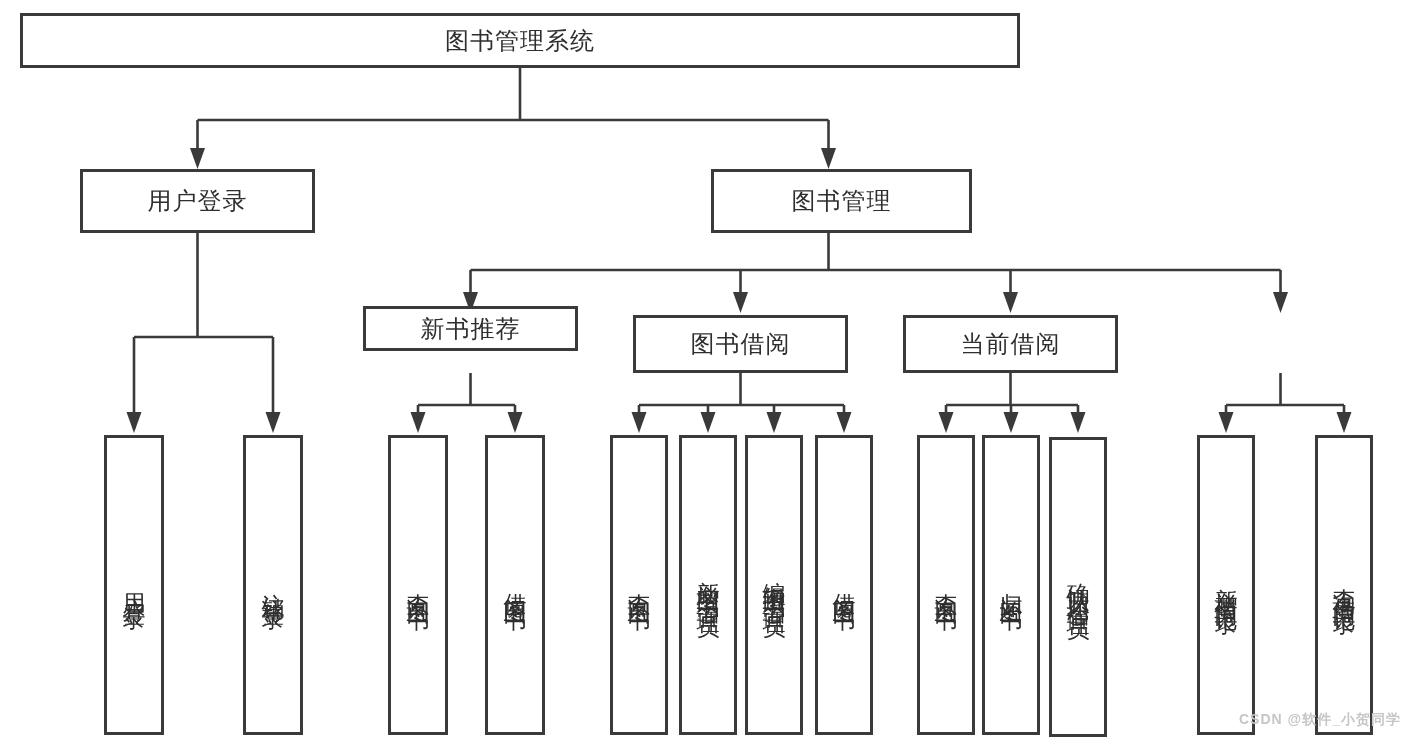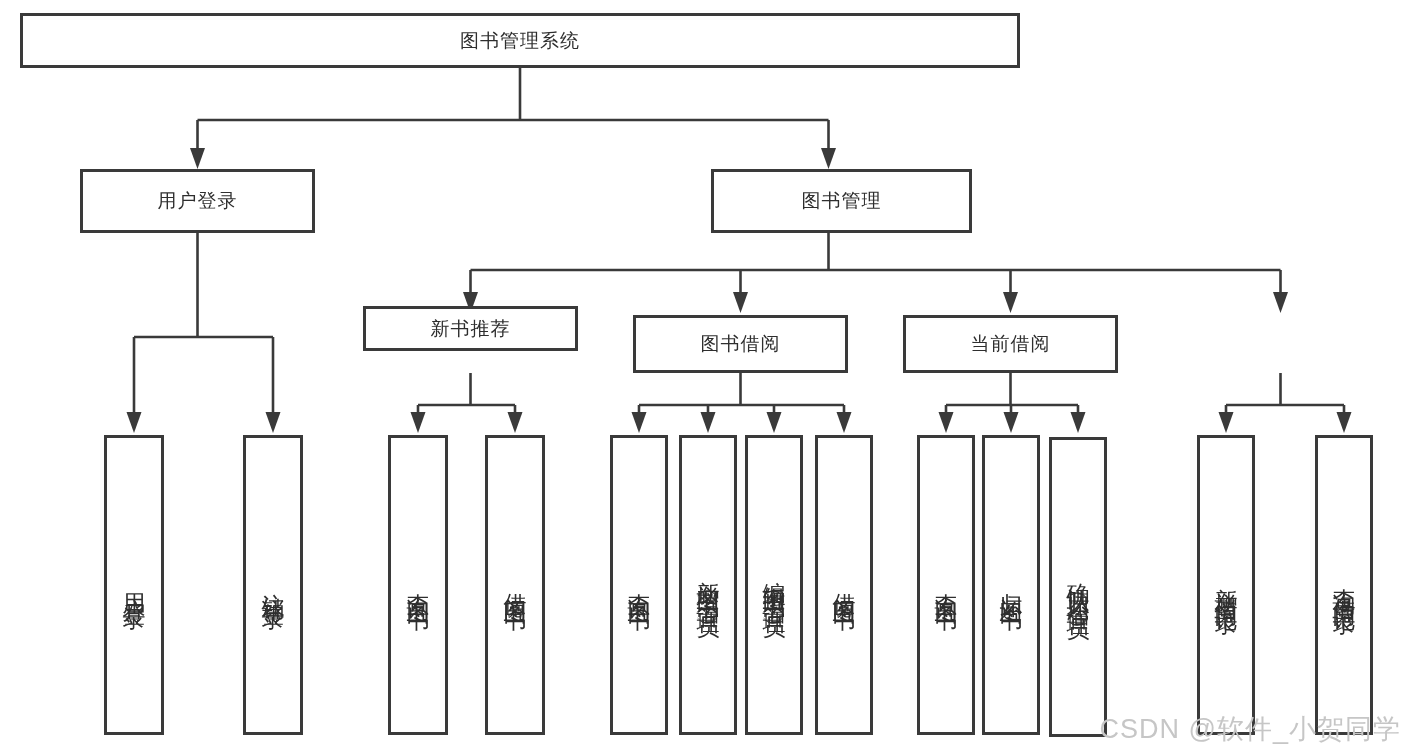--- a/index.html
+++ b/index.html
@@ -36,40 +36,41 @@
   .box {
     position: absolute;
     background: #ffffff;
     border: 3px solid var(--line);
     display: flex;
     align-items: center;
     justify-content: center;
     color: var(--text);
   }
   .hlabel {
-    font-size: 19px;
+    font-size: 24px;
     letter-spacing: 1px;
     white-space: nowrap;
   }
   .leaf .vlabel {
     writing-mode: vertical-rl;
     text-orientation: mixed;
     font-size: 23px;
     letter-spacing: 5px;
     line-height: 1;
     white-space: nowrap;
   }
   .watermark {
     position: absolute;
     right: 4px;
     top: 711px;
-    font-size: 27px;
+    font-size: 14px;
     letter-spacing: 1px;
     color: var(--watermark);
     white-space: nowrap;
+    font-weight: bold;
   }
 </style>
 </head>
 <body>
 
 <div class="canvas">
 
   <svg class="connectors" viewBox="0 0 1405 747">
 
     <g>

